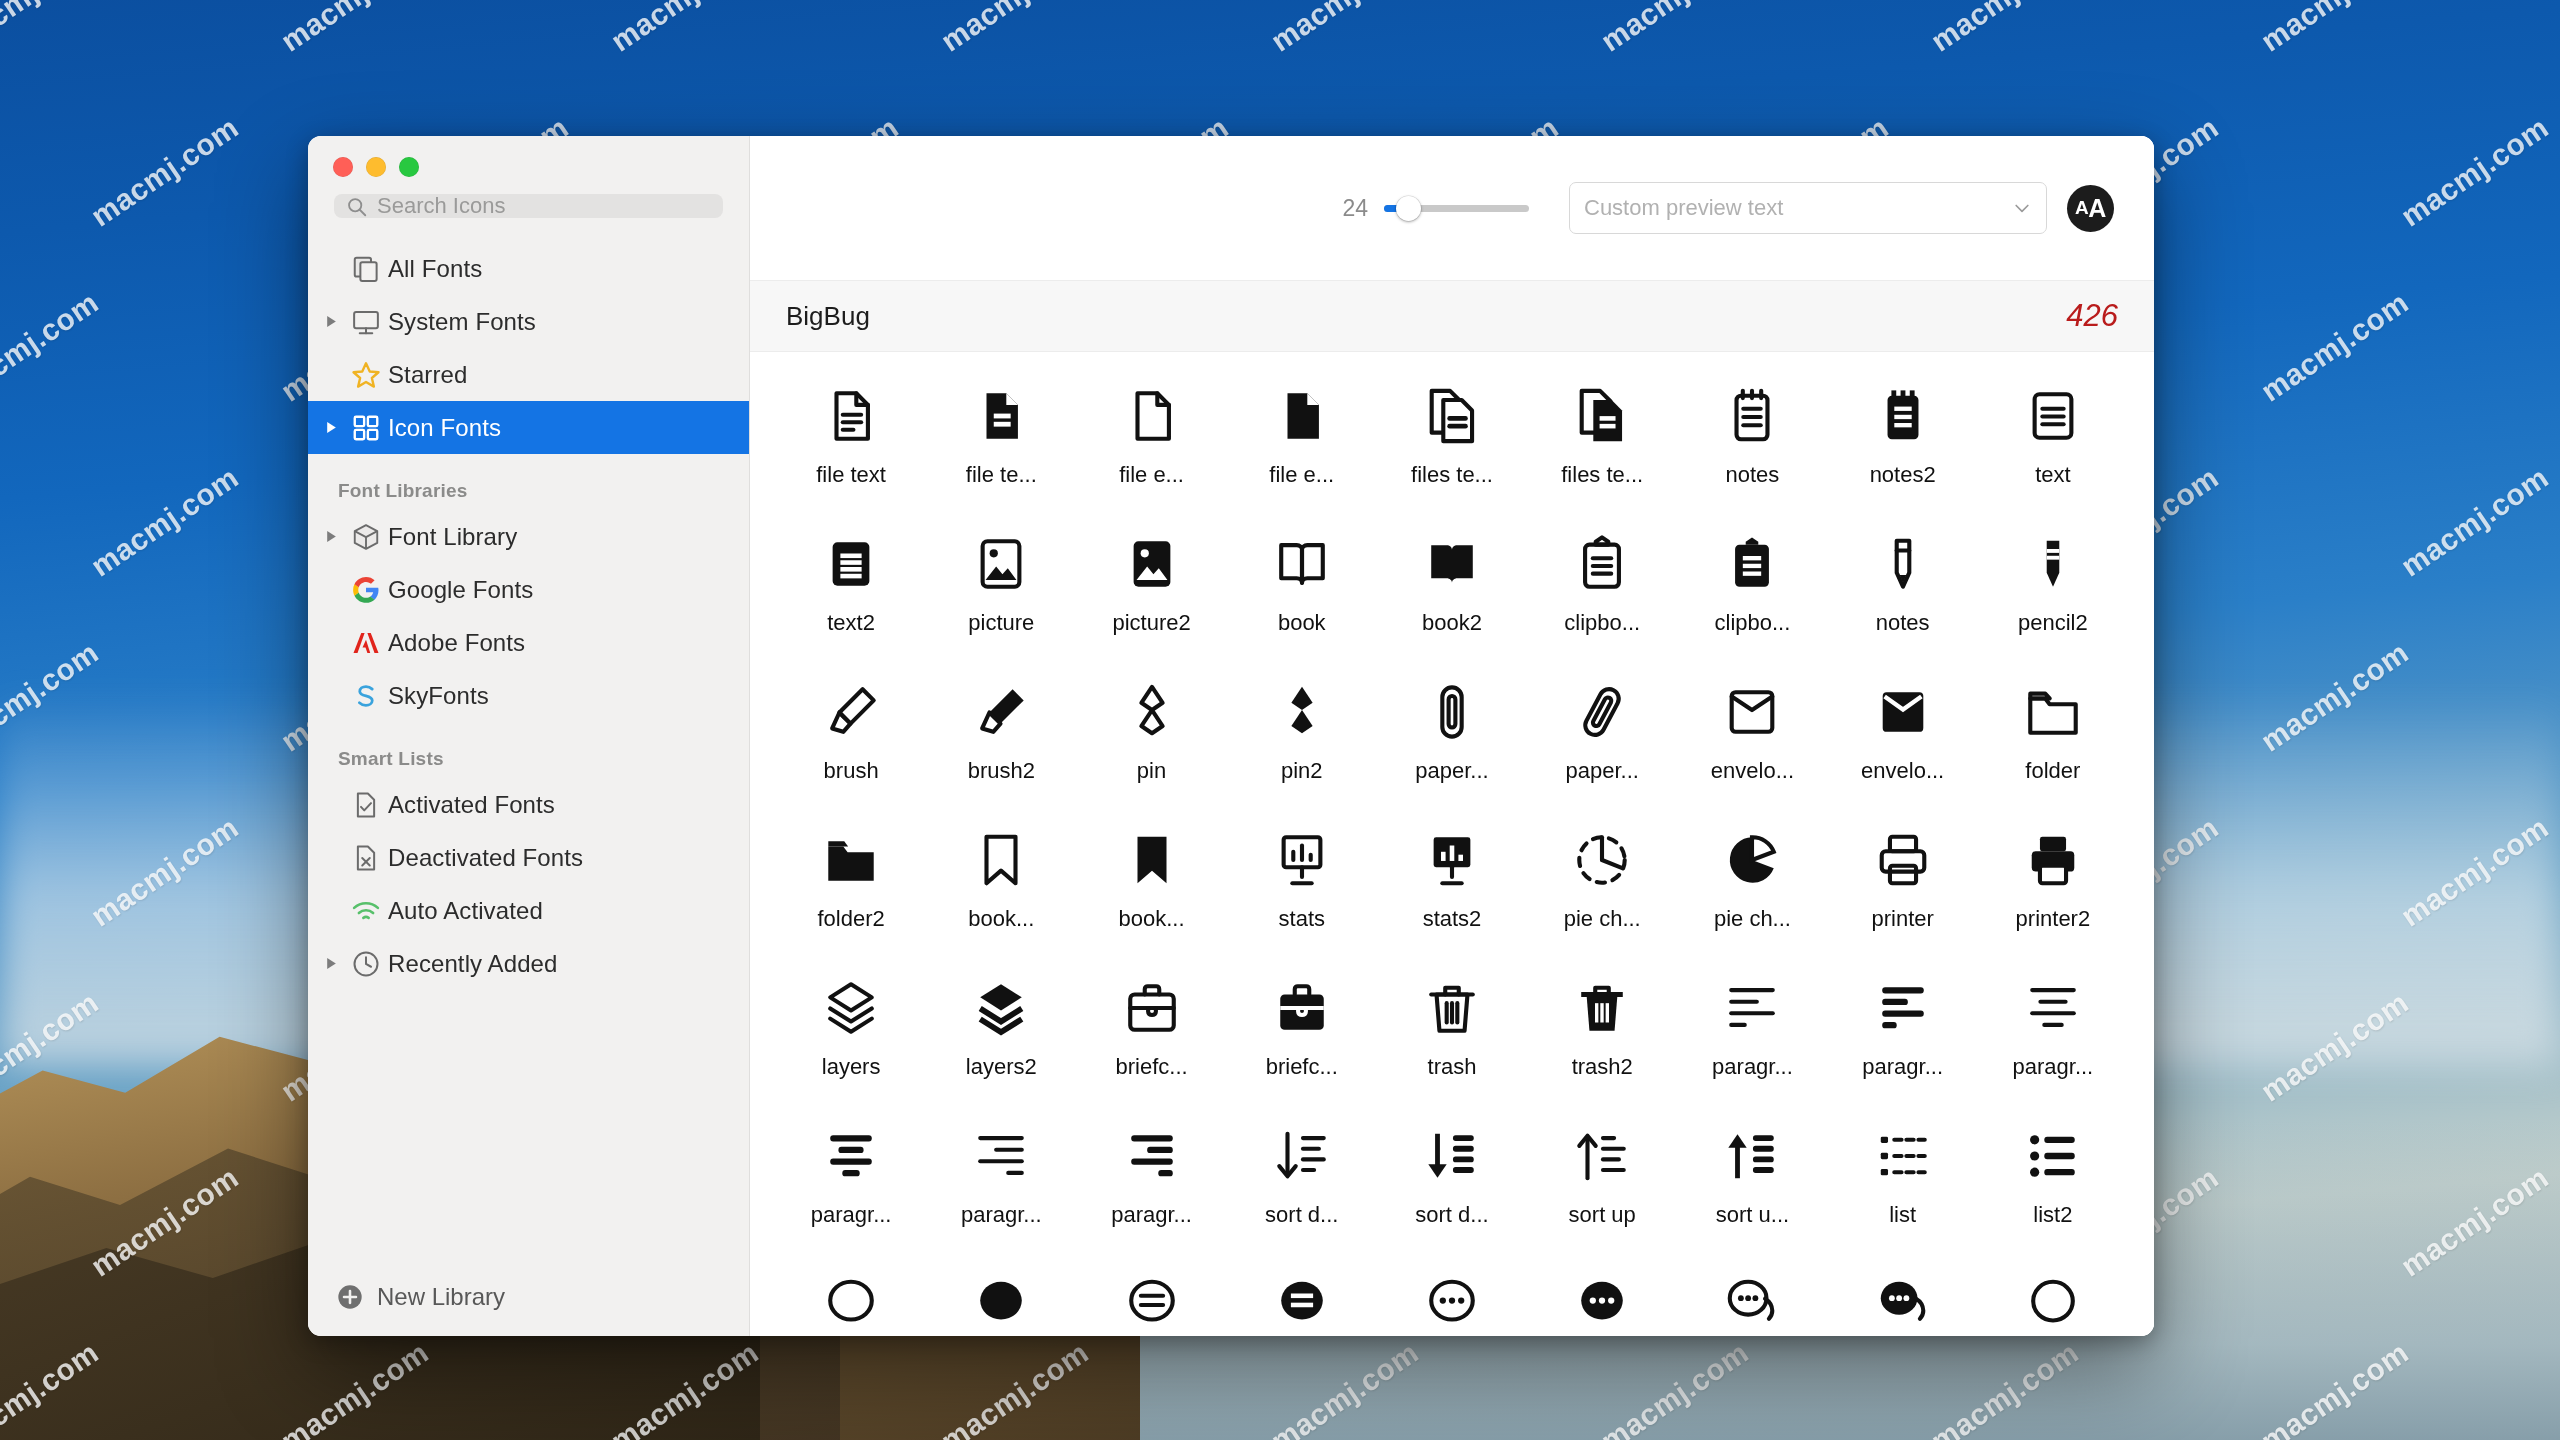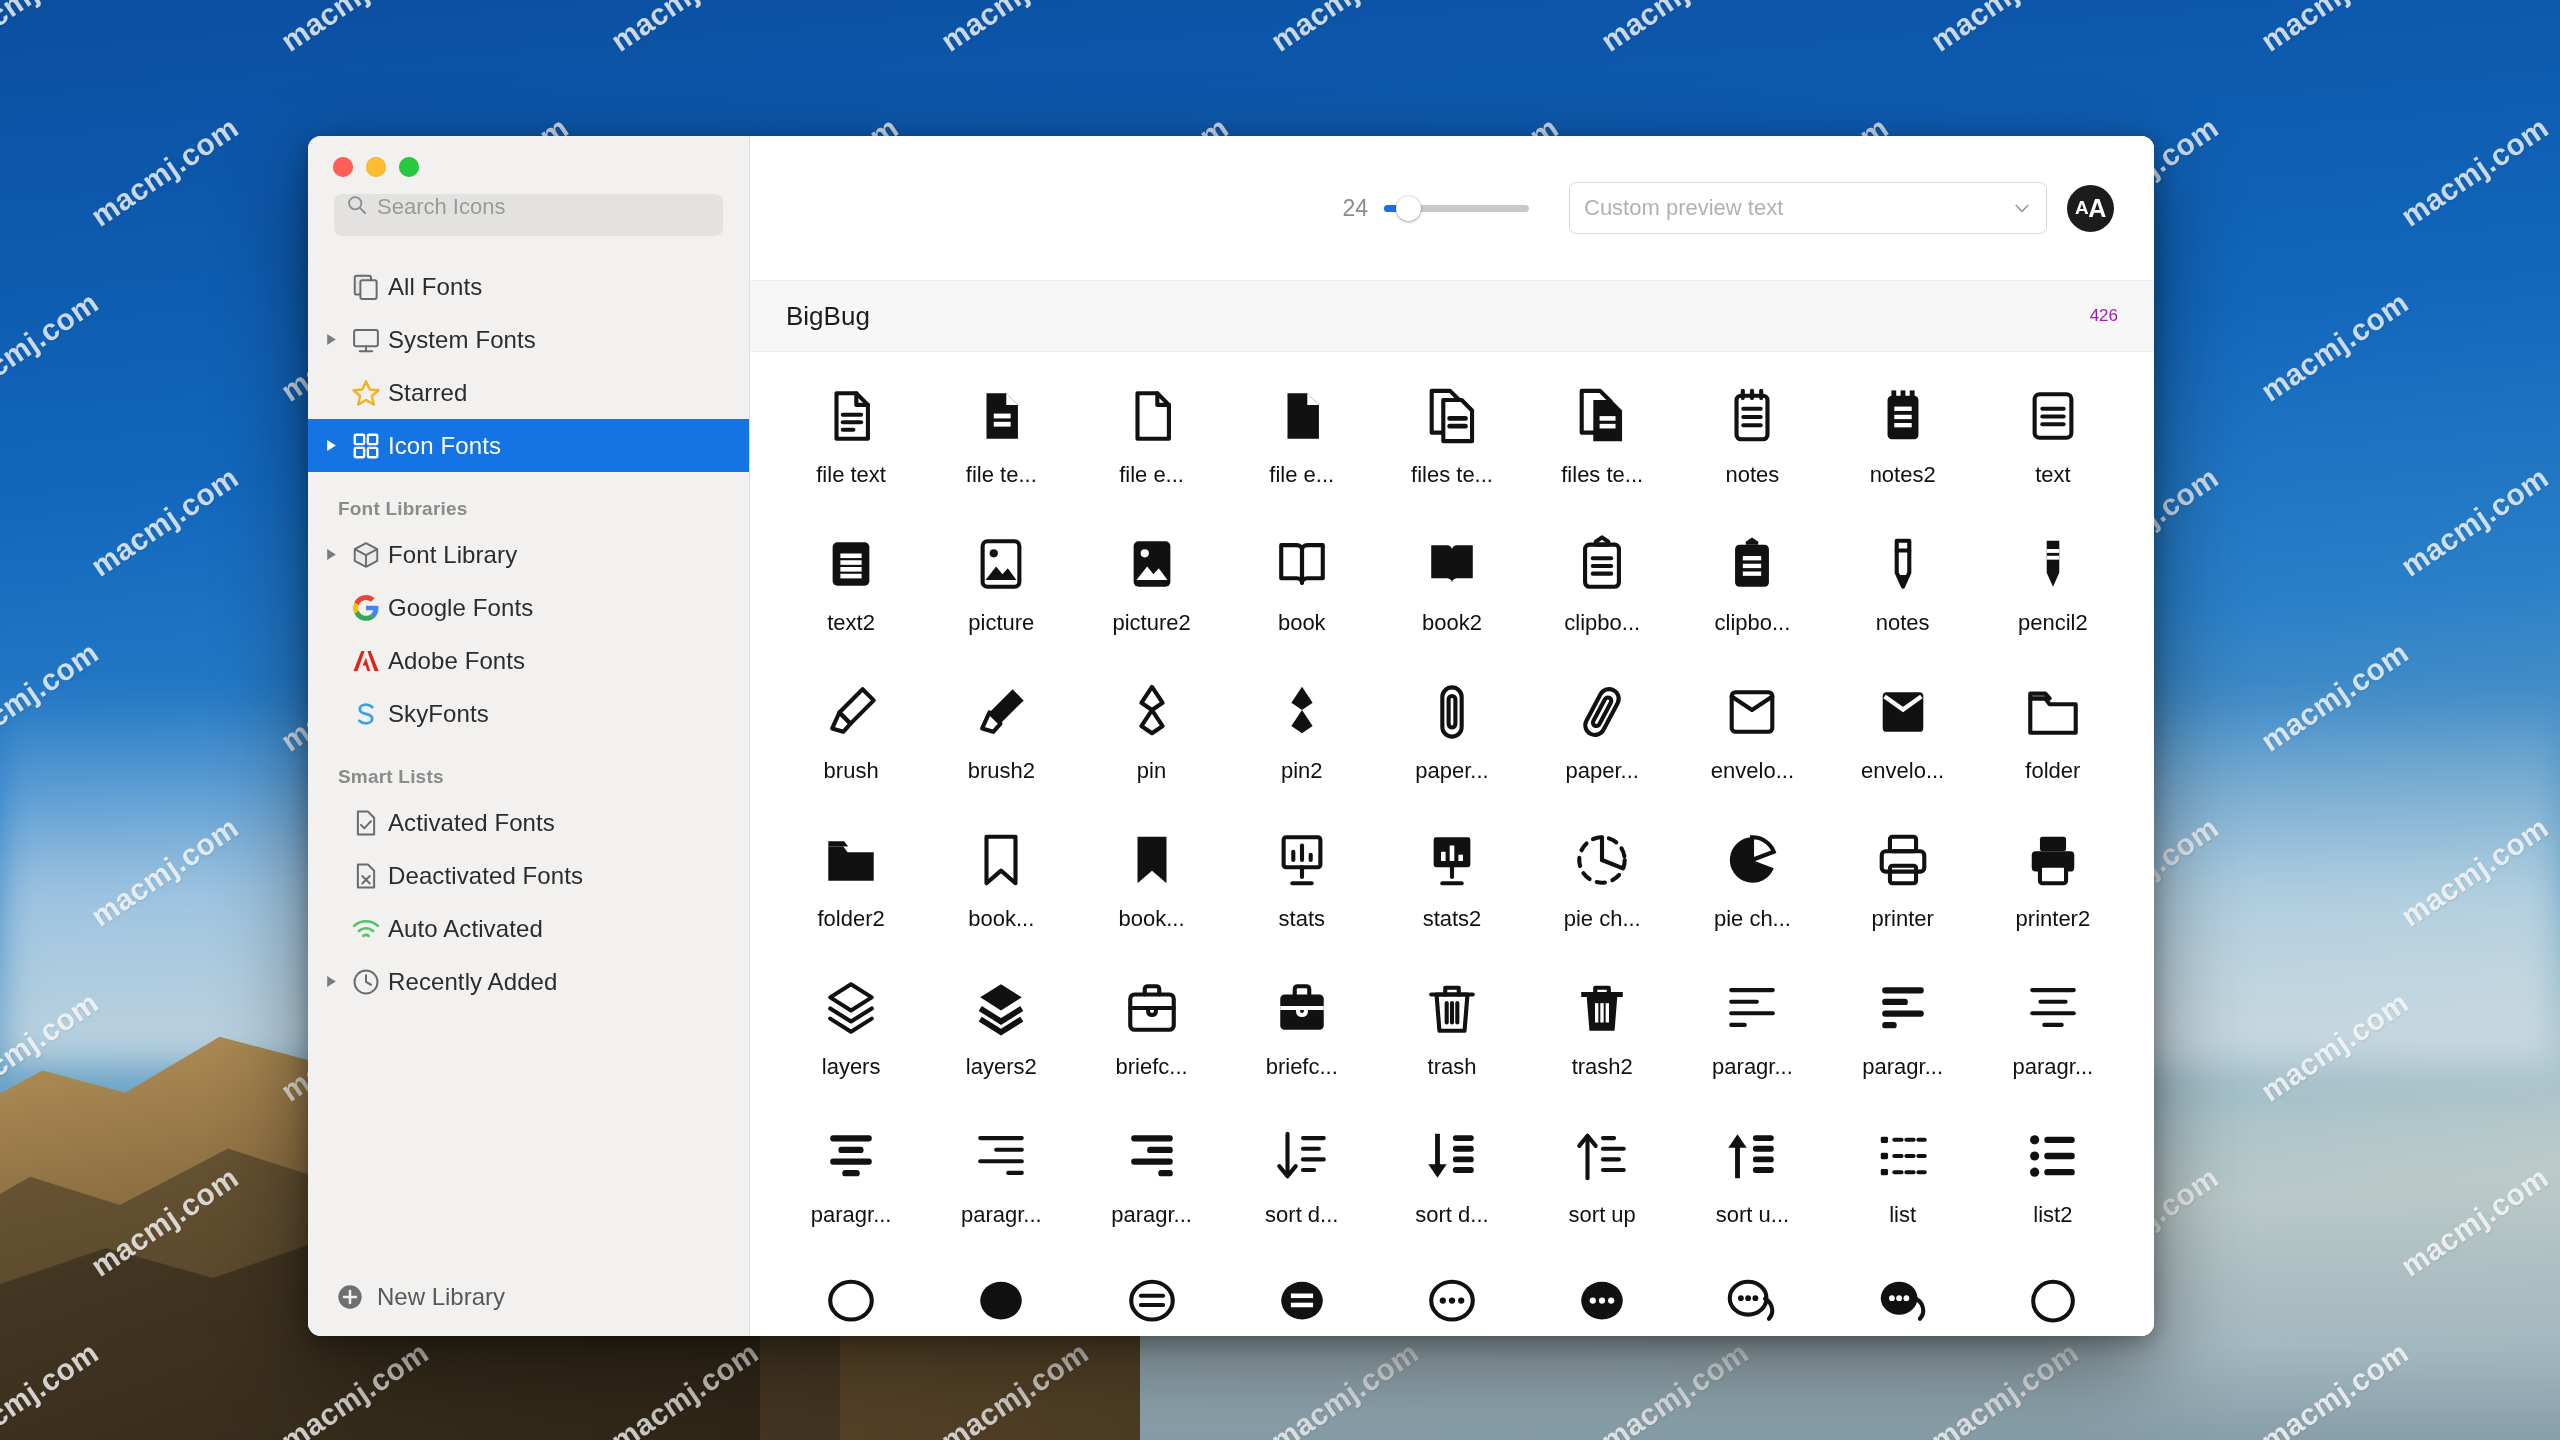--- a/index.html
+++ b/index.html
@@ -79,22 +79,22 @@
   .traffic {
     display:flex; gap:13px; padding:21px 0 0 25px; height:56px; align-items:flex-start;
   }
   .dot { width:20px; height:20px; border-radius:50%; }
   .dot.red { background:#ff5f57; box-shadow:inset 0 0 0 .5px rgba(0,0,0,.12); }
   .dot.yellow { background:#febc2e; box-shadow:inset 0 0 0 .5px rgba(0,0,0,.12); }
   .dot.green { background:#28c840; box-shadow:inset 0 0 0 .5px rgba(0,0,0,.12); }
 
   .searchwrap { padding:2px 26px 0 26px; }
   .searchbox {
-    height:42px; background:#e3e2e1; border-radius:8px;
-    display:flex; align-items:flex-start; gap:10px; padding:0 12px;
+    height:24px; background:#e3e2e1; border-radius:8px;
+    display:flex; align-items:center; gap:10px; padding:0 12px;
   }
   .searchbox .ph { color:#9a9a99; font-size:22px; }
   .mag { width:21px; height:21px; flex:0 0 21px; }
 
   .navlist { margin-top:24px; }
   .navrow {
     height:53px; display:flex; align-items:center;
     padding-left:10px; padding-right:14px;
     gap:0px;
   }
@@ -151,21 +151,21 @@
   .aabtn .a1 { font-size:19px; }
   .aabtn .a2 { font-size:25px; }
 
   #grouphdr {
     height:72px; flex:0 0 72px; background:#f7f7f7;
     border-top:1px solid #ececec; border-bottom:1px solid #ececec;
     display:flex; align-items:center; justify-content:space-between;
     padding:0 36px 0 36px;
   }
   #grouphdr .gname { font-size:26px; color:#1d1d1d; }
-  #grouphdr .gcount { font-size:17px; color:#a21caf; }
+  #grouphdr .gcount { font-size:31px; color:#b91c1c;font-style:italic; }
 
   #gridscroll { flex:1; overflow:hidden; background:#fff; padding:14px 26px 0 26px; }
   .grid { display:grid; grid-template-columns:repeat(9,1fr); }
   .cell {
     display:flex; flex-direction:column; align-items:center; justify-content:flex-start;
     height:148px; padding-top:14px;
   }
   .glyph { height:72px; display:flex; align-items:center; justify-content:center; }
   .glyph svg { width:58px; height:58px; }
   .clabel { font-size:22px; color:#111; margin-top:10px; text-align:center; }

